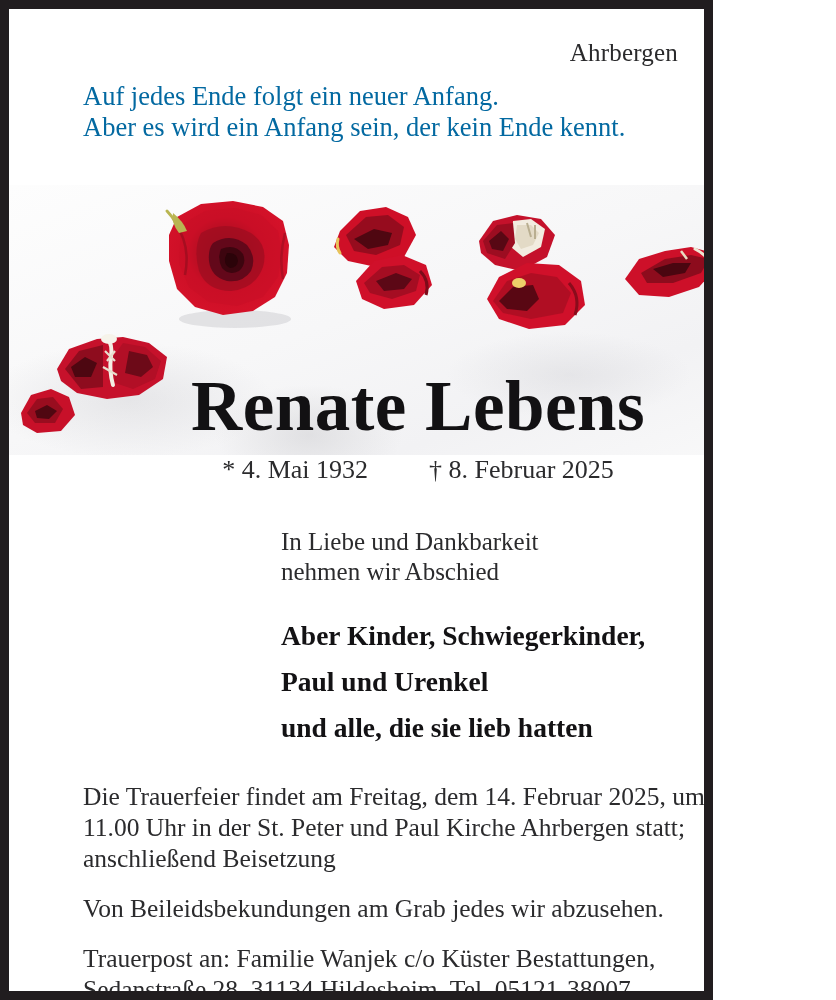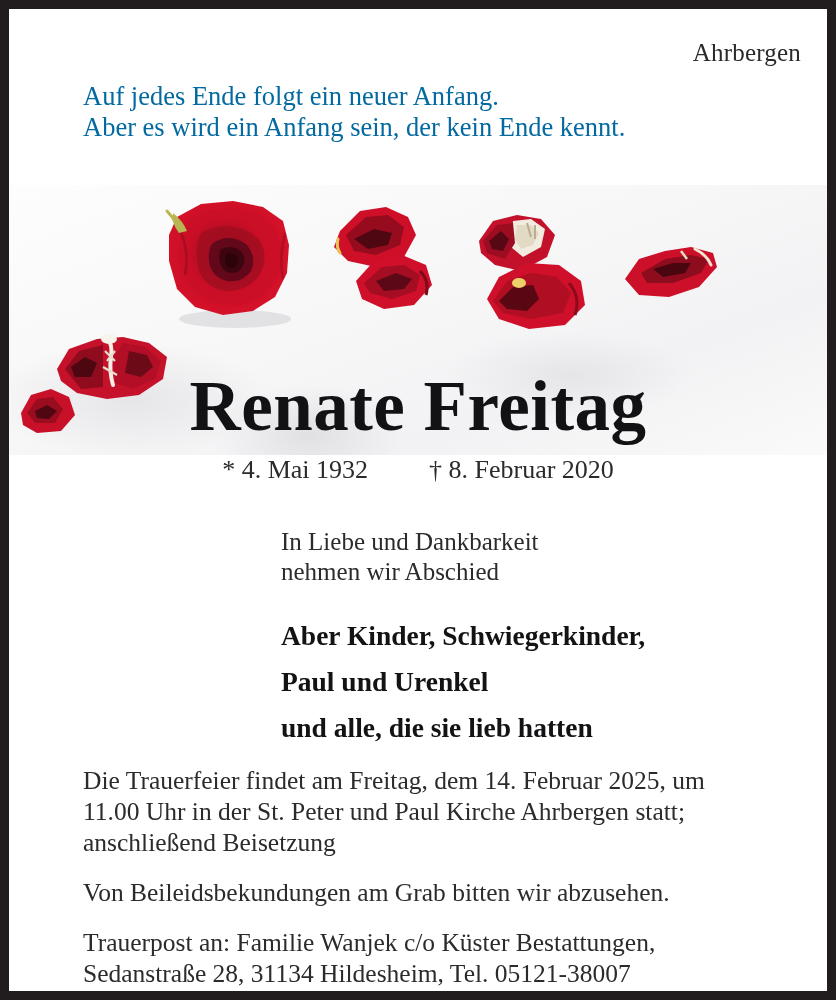--- a/index.html
+++ b/index.html
@@ -6,21 +6,21 @@
     margin: 0;
     padding: 0;
     background: #ffffff;
   }
   body {
     font-family: "Liberation Serif", serif;
   }
 
   #obituary-card {
     position: relative;
-    width: 836px;
+    width: 713px;
     height: 1000px;
     box-sizing: border-box;
     background: #211d1f;
     padding: 9px;
     overflow: hidden;
   }
 
   #card-inner {
     position: relative;
     width: 100%;
@@ -133,21 +133,21 @@
   #details-block {
     position: absolute;
     top: 756px;
     left: 74px;
     width: 690px;
   }
   .details-para {
     font-size: 25.5px;
     line-height: 31px;
     color: #2b2b2d;
-    margin: 0 0 19px 0;
+    margin: 16px 0 19px 0;
   }
   .details-para:last-child { margin-bottom: 0; }
   .details-para .sub-line { display: block; white-space: nowrap; }
 </style>
 </head>
 <body>
 
 <div id="obituary-card">
   <div id="card-inner">
 
@@ -248,49 +248,49 @@
 
       <div class="petal" style="left:8px; top:202px;">
         <svg width="62" height="52" viewBox="0 0 62 52">
           <path d="M4 26 L14 8 L34 2 L52 10 L58 28 L44 44 L20 46 L6 38 Z" fill="#c81029"></path>
           <path d="M10 26 L20 12 L36 10 L46 22 L38 36 L18 36 Z" fill="#8d0c1d" opacity=".8"></path>
           <path d="M18 24 L30 18 L40 24 L32 32 L20 31 Z" fill="#500711"></path>
         </svg>
       </div>
     </div>
 
-    <div id="deceased-name">Renate Freitag</div>
+    <div id="deceased-name">Renate Lebens</div>
 
     <div id="dates-row">
       <span>*</span>
       <span>4. Mai 1932</span>
       <span class="date-gap"></span>
       <span>†</span>
-      <span>8. Februar 2020</span>
+      <span>8. Februar 2025</span>
     </div>
 
     <div id="farewell-block">
       <div class="farewell-line">In Liebe und Dankbarkeit</div>
       <div class="farewell-line">nehmen wir Abschied</div>
     </div>
 
     <div id="mourners-block">
       <div class="mourner-line">Aber Kinder, Schwiegerkinder,</div>
       <div class="mourner-line">Paul und Urenkel</div>
       <div class="mourner-line">und alle, die sie lieb hatten</div>
     </div>
 
     <div id="details-block">
       <p class="details-para">
         <span class="sub-line">Die Trauerfeier findet am Freitag, dem 14. Februar 2025, um</span>
         <span class="sub-line">11.00 Uhr in der St. Peter und Paul Kirche Ahrbergen statt;</span>
         <span class="sub-line">anschließend Beisetzung</span>
       </p>
       <p class="details-para">
-        <span class="sub-line">Von Beileidsbekundungen am Grab bitten wir abzusehen.</span>
+        <span class="sub-line">Von Beileidsbekundungen am Grab jedes wir abzusehen.</span>
       </p>
       <p class="details-para">
         <span class="sub-line">Trauerpost an: Familie Wanjek c/o Küster Bestattungen,</span>
         <span class="sub-line">Sedanstraße 28, 31134 Hildesheim, Tel. 05121-38007</span>
       </p>
     </div>
 
   </div>
 </div>
 

